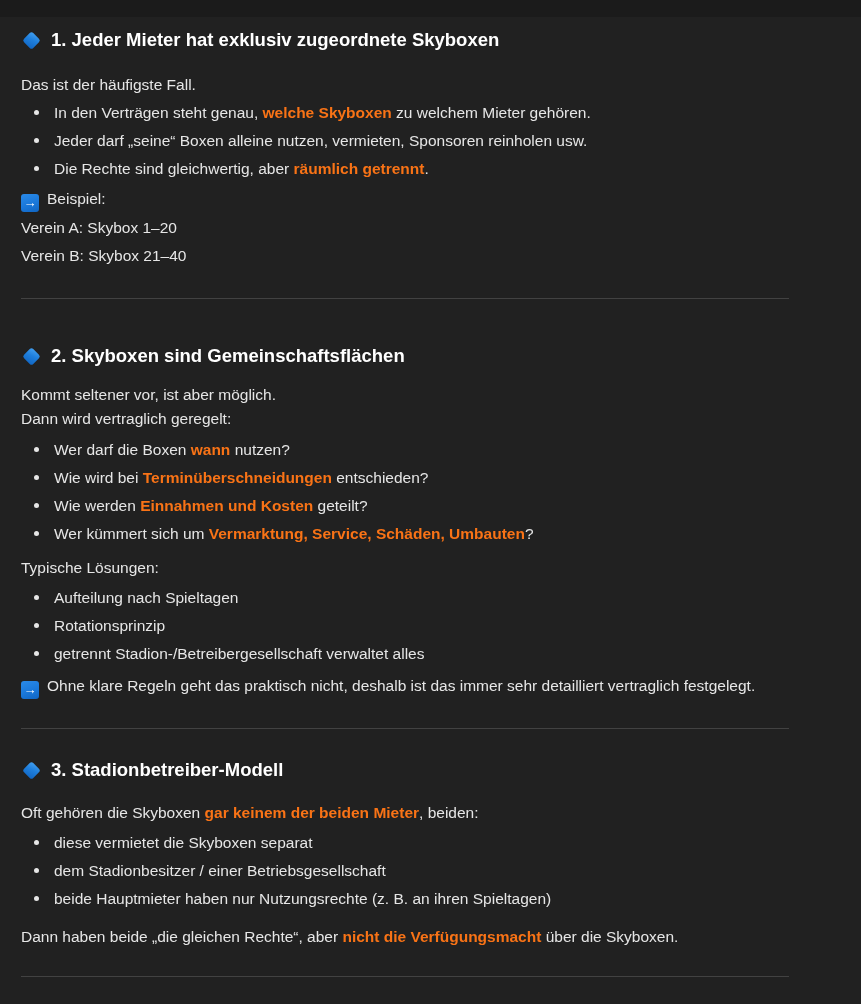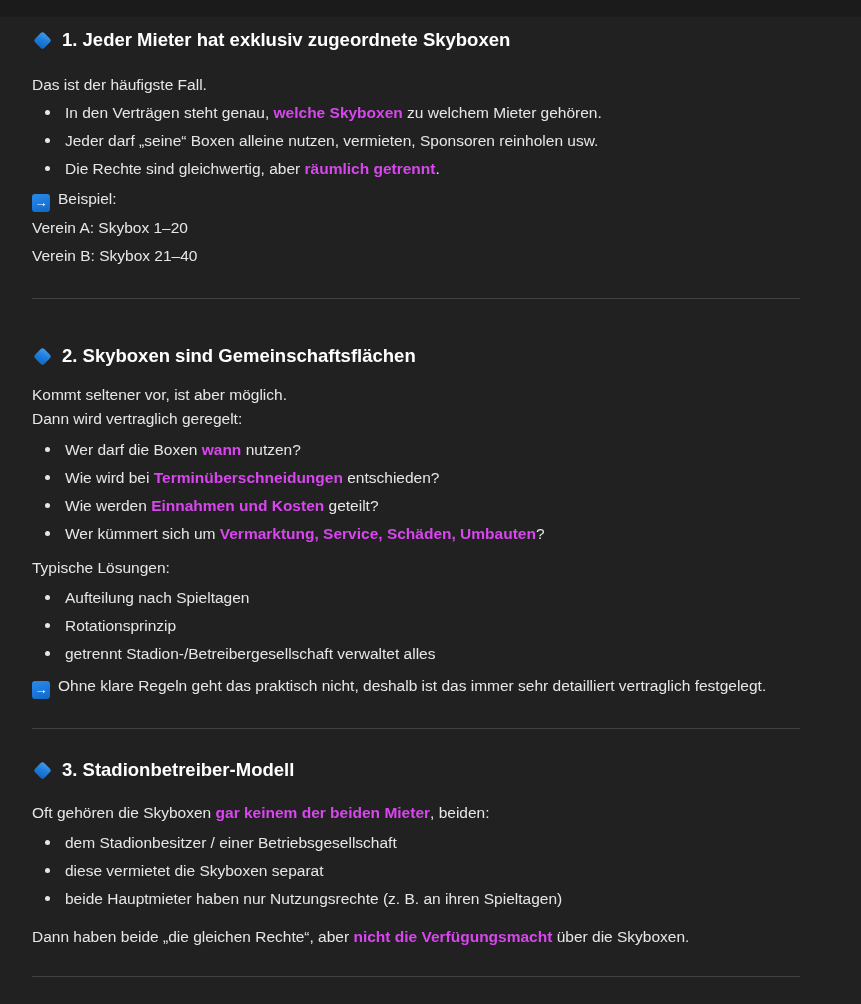--- a/index.html
+++ b/index.html
@@ -13,39 +13,39 @@
   }
   .top-edge {
     position: absolute;
     top: 0; left: 0;
     width: 861px; height: 17px;
     background: #1b1b1b;
   }
   .message {
     position: relative;
     box-sizing: border-box;
-    padding: 27px 0 0 32px;
+    padding: 27px 0 0 21px;
     width: 789px;
     color: #e6e6e6;
     font-size: 15.5px;
     line-height: 24px;
   }
   h3 {
     font-size: 18.5px;
     line-height: 26px;
     font-weight: 700;
     color: #ffffff;
     margin: 0;
     white-space: nowrap;
   }
   p {
     margin: 0;
     white-space: nowrap;
   }
-  strong { color: #d946ef; font-weight: 700; }
+  strong { color: #f97316; font-weight: 700; }
   ul {
     margin: 0;
     padding: 0 0 0 33px;
     list-style: none;
   }
   li {
     position: relative;
     margin: 0 0 4px 0;
     white-space: nowrap;
   }
@@ -137,22 +137,22 @@
 
   <hr style="margin-top:29px">
 
   <h3 style="margin-top:28px">
     <span class="diamond"></span><span>3. Stadionbetreiber-Modell</span>
   </h3>
   <p style="margin-top:18px">
     <span>Oft gehören die Skyboxen </span><strong>gar keinem der beiden Mieter</strong><span>, beiden:</span>
   </p>
   <ul style="margin-top:6px">
+    <li><span>diese vermietet die Skyboxen separat</span></li>
     <li><span>dem Stadionbesitzer / einer Betriebsgesellschaft</span></li>
-    <li><span>diese vermietet die Skyboxen separat</span></li>
     <li><span>beide Hauptmieter haben nur Nutzungsrechte (z. B. an ihren Spieltagen)</span></li>
   </ul>
   <p style="margin-top:14px">
     <span>Dann haben beide „die gleichen Rechte“, aber </span><strong>nicht die Verfügungsmacht</strong><span> über die Skyboxen.</span>
   </p>
 
   <hr style="margin-top:27px">
 
 </div>
 

